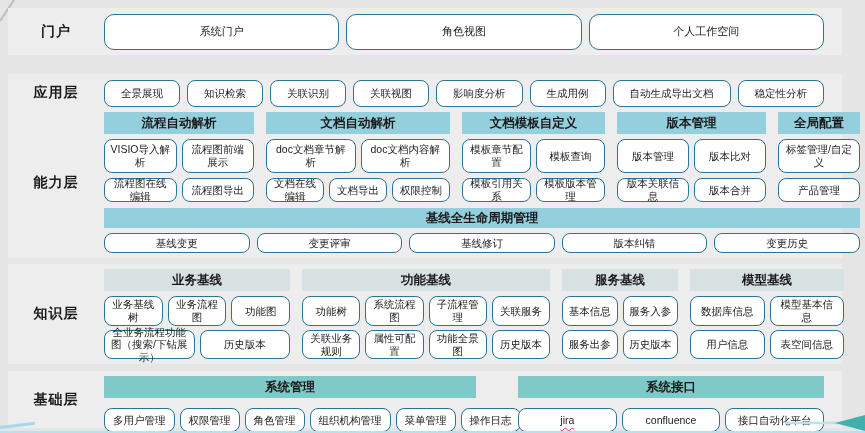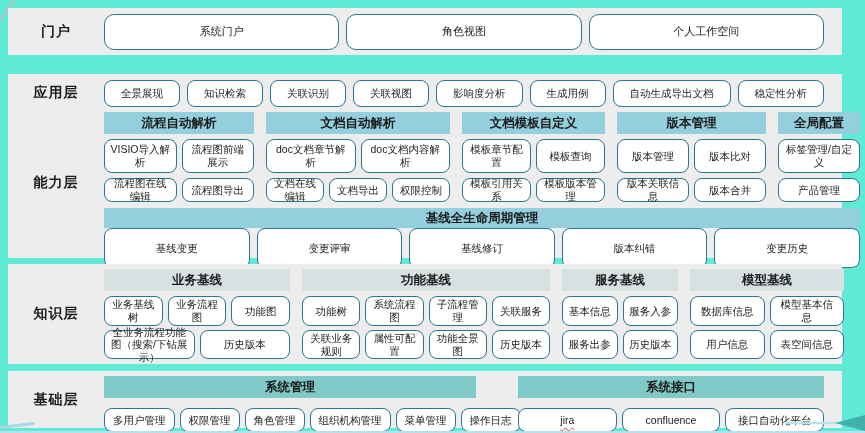--- a/index.html
+++ b/index.html
@@ -1,17 +1,17 @@
 <!DOCTYPE html>
 <html><head>
 <meta charset="utf-8">
 <style>
   html,body{margin:0;padding:0;background:#fff;}
   .diagram{
-    position:relative;width:865px;height:433px;background:#5eead4;overflow:hidden;
+    position:relative;width:865px;height:433px;background:#e5e5e5;overflow:hidden;
     font-family:"Liberation Sans","DejaVu Sans",sans-serif;color:#1a1a1a;
   }
   .band{
     position:absolute;left:8px;width:834px;background:var(--band-bg);
     display:flex;align-items:stretch;box-sizing:border-box;
   }
   .band-label{
     width:96px;flex:0 0 96px;display:flex;align-items:center;justify-content:center;
     font-weight:bold;font-size:14px;letter-spacing:1px;
   }
@@ -45,21 +45,21 @@
   .ghead-cap{background:var(--cap-head);}
   .ghead-know{background:var(--know-head);}
   .ghead-found{background:var(--found-head);}
   .grow1{display:flex;gap:5px;height:34px;}
   .grow2{display:flex;gap:5px;height:24px;margin-top:5px;}
   .grow1 .btn,.grow2 .btn{flex:1;}
   .baseline-head{
     margin-top:6px;height:20px;background:var(--cap-head);
     display:flex;align-items:center;justify-content:center;font-weight:bold;font-size:12.5px;
   }
-  .baseline-row{display:flex;gap:7px;height:40px;}
+  .baseline-row{display:flex;gap:7px;margin-top:5px;height:20px;}
   .baseline-row .btn{flex:1;}
   
   .band-knowledge{top:264px;height:100px;}
   .band-knowledge .band-content{padding-top:5px;}
   .band-knowledge .grow1{height:30px;}
   .band-knowledge .grow2{height:29px;margin-top:4px;}
   
   .band-foundation{top:371px;height:57px;}
   .band-foundation .band-content{padding-top:5px;}
   .band-foundation .groups-row{justify-content:space-between;}

